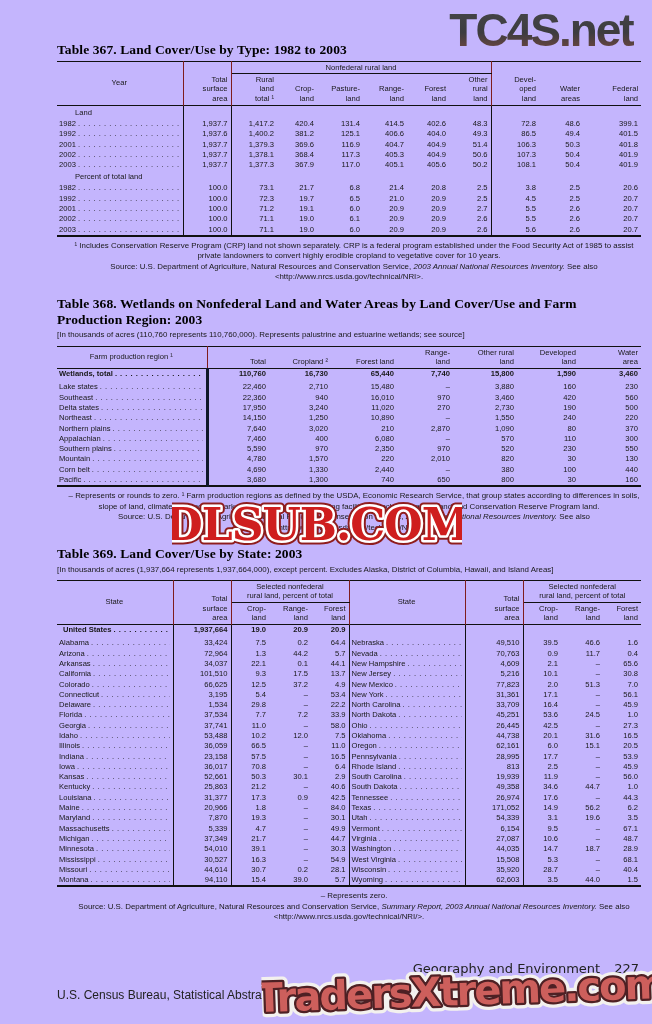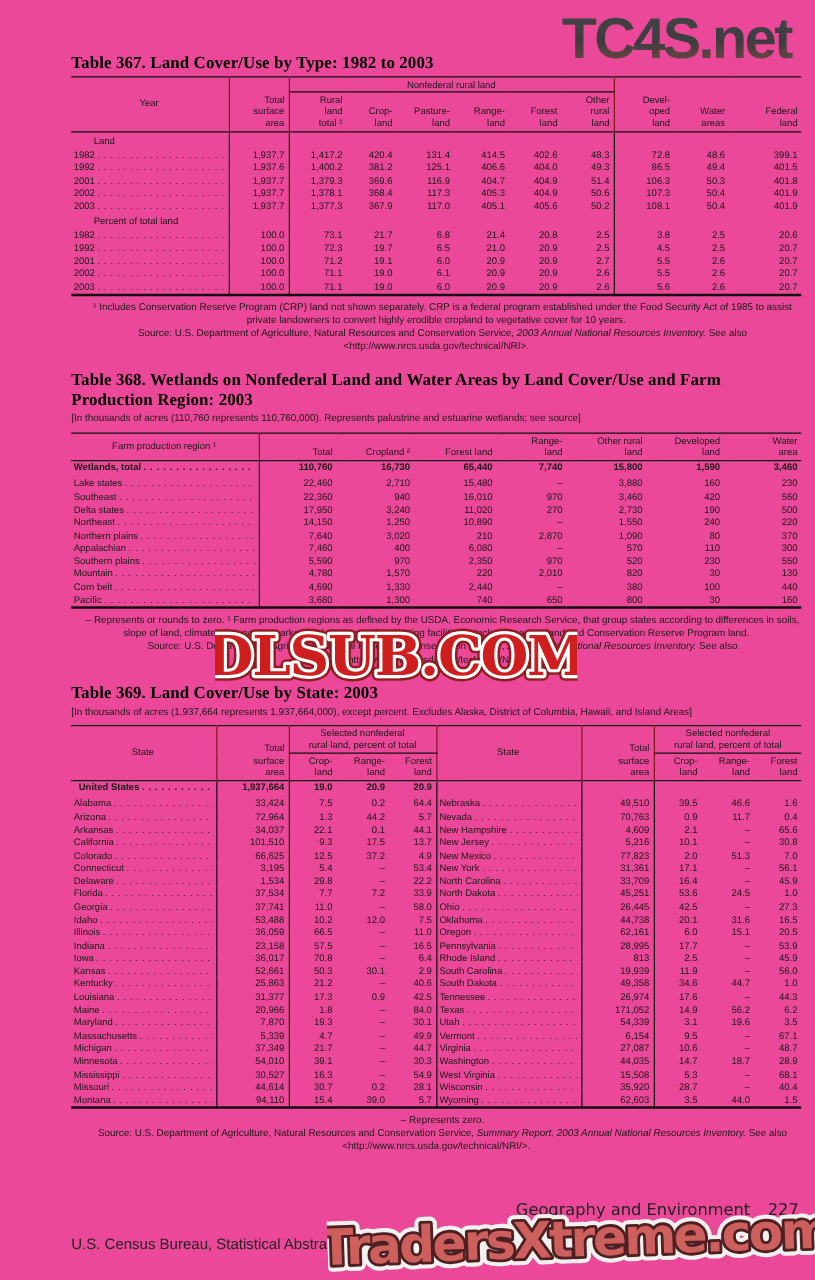--- a/index.html
+++ b/index.html
@@ -1,17 +1,17 @@
 <!DOCTYPE html>
 <html><head>
 <meta charset="utf-8">
 <style>
   html,body{margin:0;padding:0;}
   body{background:#e8e8e8;}
-  .page{position:relative;width:652px;height:1024px;margin:0 auto;background:#ec4899;
+  .page{position:relative;width:652px;height:1024px;margin:0 auto;background:#c4b5fd;
         overflow:hidden;font-family:"Liberation Sans",sans-serif;color:#181818;}
   .content{position:absolute;left:57px;top:0;width:584px;}
   .spacer-top{height:42px;}
 
   .tbl-title{font-family:"Liberation Serif",serif;font-weight:700;font-size:13.5px;
              line-height:1.18;color:#000;margin:0 0 3px 0;letter-spacing:.1px;}
   .bracket{font-size:7.9px;line-height:1.28;margin:0 0 5px 0;}
   .mt{margin-top:13px;}
 
   table{border-collapse:collapse;table-layout:fixed;width:584px;font-size:7.6px;color:#181818;}
@@ -27,21 +27,21 @@
   .dots{flex:1;overflow:hidden;white-space:nowrap;margin-left:2px;color:#181818;}
   .dots::after{content:". . . . . . . . . . . . . . . . . . . . . . . . . . . . . . . . . . .";letter-spacing:.5px;}
   tr.bold td{font-weight:bold;}
   td.sec{padding-left:18px;white-space:nowrap;}
   tr.secrow td{height:13px;line-height:13px;vertical-align:bottom;}
   tr.padrow td{padding-bottom:3px;}
   thead{border-bottom:1.5px solid #111;}
   table{border-top:1.5px solid #111;border-bottom:2px solid #111;}
   .bR{border-right:1px solid #7f1d1d;}
   .t367 tbody td:nth-child(1),.t367 tbody td:nth-child(2),.t367 tbody td:nth-child(8){border-right:1px solid #111;}
-  .t368 tbody td:nth-child(1){border-right:1px solid #0f172a;}
+  .t368 tbody td:nth-child(1){border-right:3px solid #0f172a;}
   .t369 tbody td:nth-child(1),.t369 tbody td:nth-child(2),.t369 tbody td:nth-child(5),
   .t369 tbody td:nth-child(6),.t369 tbody td:nth-child(7){border-right:1px solid #111;}
 
   .fnotes{margin-top:4px;font-size:7.9px;line-height:1.32;}
   .fnotes p{margin:0;text-indent:10px;text-align:center;}
   .it{font-style:italic;}
 
   .footer-running{margin-top:38px;text-align:right;font-family:"DejaVu Sans",sans-serif;
                   font-size:13px;color:#222;padding-right:2px;}
   .footer-running .pg{margin-left:14px;}

